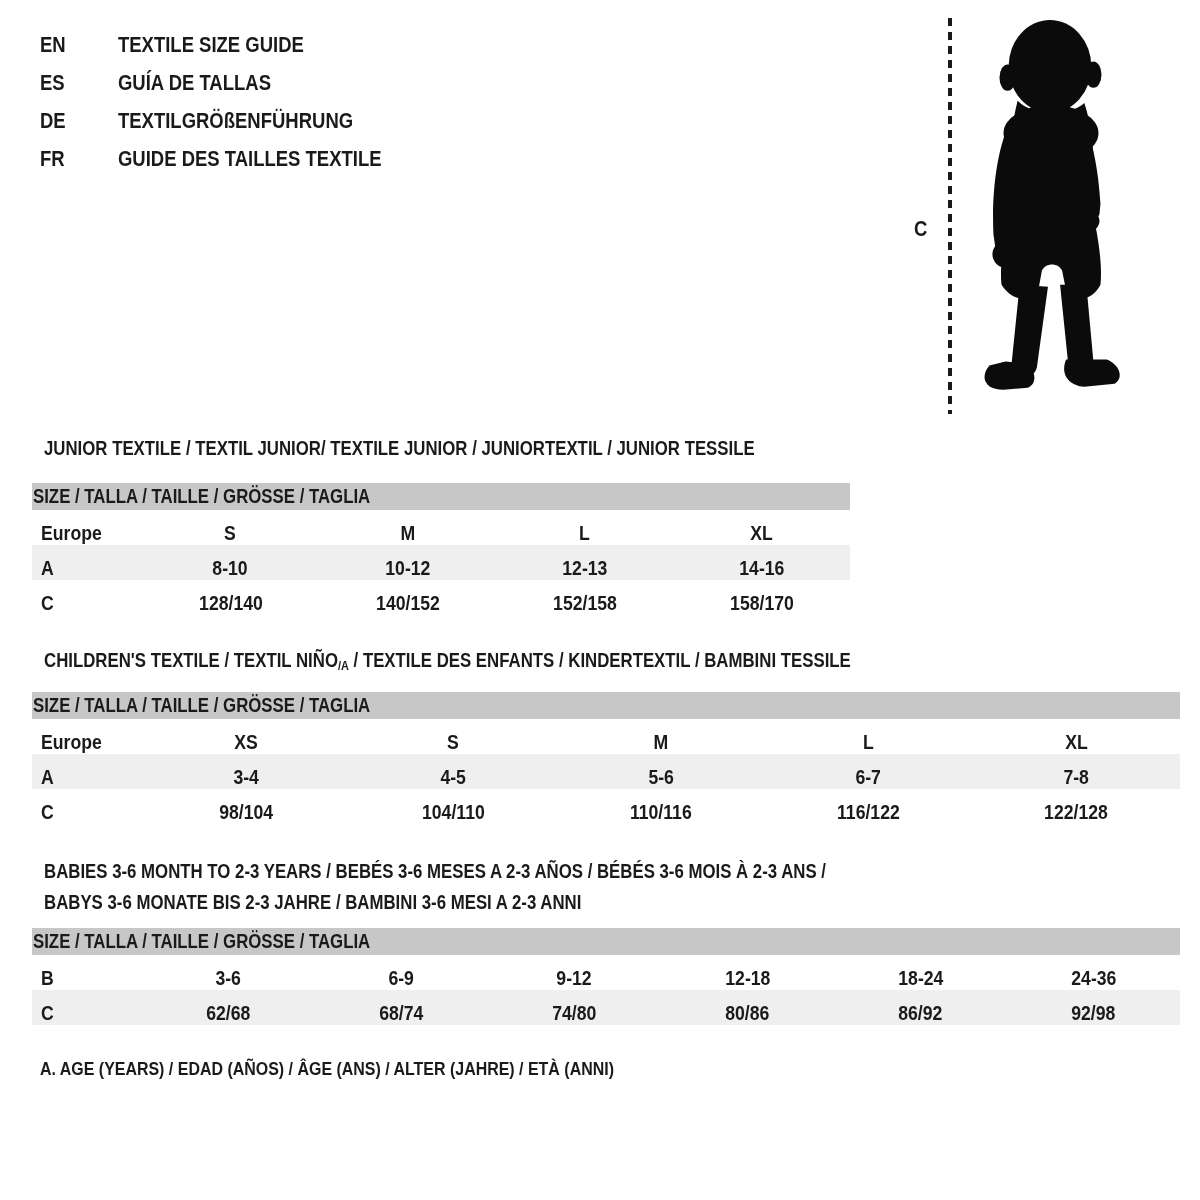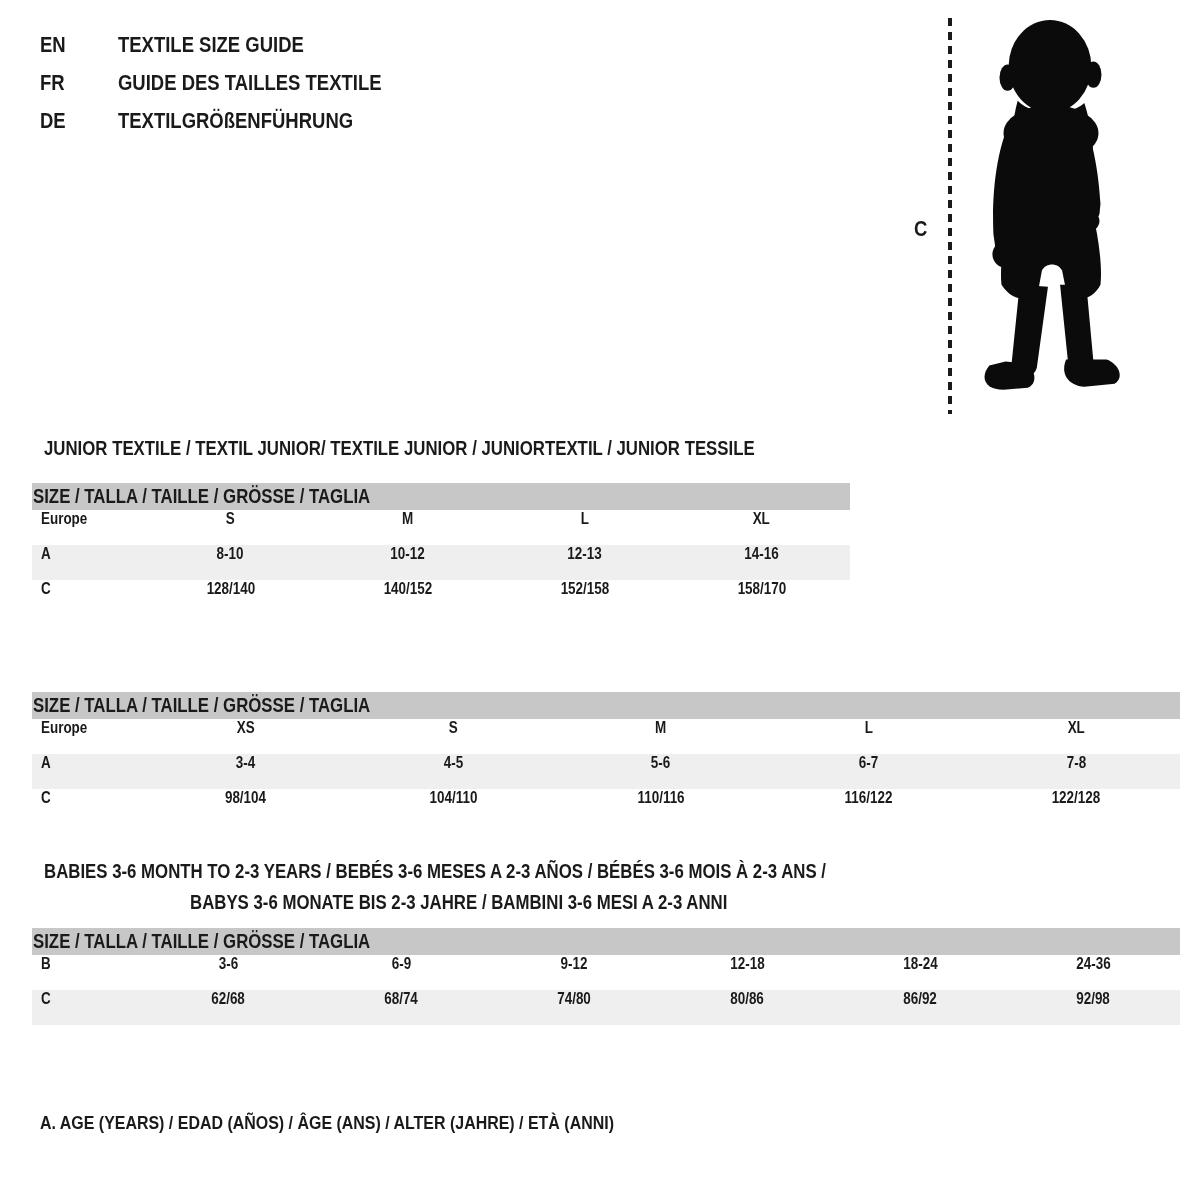--- a/index.html
+++ b/index.html
@@ -25,51 +25,55 @@
   .dash{
     position:absolute;left:948px;top:18px;width:4px;height:396px;
     background:repeating-linear-gradient(to bottom,var(--ink) 0 8px,transparent 8px 14px);
   }
   .cmark{position:absolute;left:914px;top:216px;font-size:22px;}
   .baby{position:absolute;left:964px;top:14px;width:176px;height:406px;}
 
   
   .title{position:absolute;left:40px;margin:4px;font-size:20px;font-weight:bold;line-height:24px;}
   .title .sub{font-size:13px;vertical-align:-3px;}
-  .title2{line-height:31px;text-align:center;}
+  .title2{line-height:31px;}
 
   
   .tbl{position:absolute;left:32px;}
   .band{height:27px;background:var(--band);display:flex;align-items:center;padding-left:1px;font-size:20px;}
-  .trow{display:flex;align-items:flex-start;height:35px;font-size:16px;text-decoration:underline;}
+  .trow{display:flex;align-items:flex-end;height:35px;font-size:21px;text-decoration:underline;}
   .trow.alt{background:var(--rowalt);}
   .lblcell{flex:0 0 110px;width:110px;padding-left:9px;box-sizing:border-box;}
   .cell{flex:1;text-align:center;}
 
   
-  .legend{position:absolute;left:40px;top:1106px;font-size:19px;}
+  .legend{position:absolute;left:40px;top:1052px;font-size:19px;}
   .legend-line{height:34px;display:flex;align-items:center;}
 </style>
 </head>
 <body>
 
 <div class="canvas">
 
   <section class="langs">
     <div class="lang-row">
       <span class="lang-code"><span class="cx">EN</span></span>
       <span class="cx">TEXTILE SIZE GUIDE</span>
     </div>
     <div class="lang-row">
-      <span class="lang-code"><span class="cx">FR</span></span>
-      <span class="cx">GUIDE DES TAILLES TEXTILE</span>
+      <span class="lang-code"><span class="cx">ES</span></span>
+      <span class="cx">GUÍA DE TALLAS</span>
     </div>
     <div class="lang-row">
       <span class="lang-code"><span class="cx">DE</span></span>
       <span class="cx">TEXTILGRÖßENFÜHRUNG</span>
+    </div>
+    <div class="lang-row">
+      <span class="lang-code"><span class="cx">FR</span></span>
+      <span class="cx">GUIDE DES TAILLES TEXTILE</span>
     </div>
   </section>
 
   <div class="dash"></div>
   <div class="cmark"><span class="cx">C</span></div>
   <svg class="baby" viewBox="0 0 172 402" xmlns="http://www.w3.org/2000/svg">
     <g fill="#0b0b0b">
       <ellipse cx="84" cy="52" rx="41" ry="46"></ellipse>
       <ellipse cx="42" cy="63" rx="8" ry="13"></ellipse>
       <ellipse cx="127" cy="60" rx="8" ry="13"></ellipse>
@@ -110,20 +114,23 @@
     </div>
     <div class="trow">
       <span class="lblcell"><span class="cx">C</span></span>
       <span class="cell"><span class="cxc">128/140</span></span>
       <span class="cell"><span class="cxc">140/152</span></span>
       <span class="cell"><span class="cxc">152/158</span></span>
       <span class="cell"><span class="cxc">158/170</span></span>
     </div>
   </div>
 
+  <h2 class="title" style="top:644px">
+    <span class="cx"><span>CHILDREN'S TEXTILE / TEXTIL NIÑO</span><span class="sub">/A</span><span> / TEXTILE DES ENFANTS / KINDERTEXTIL / BAMBINI TESSILE</span></span>
+  </h2>
   <div class="tbl" style="top:692px;width:1148px">
     <div class="band">
       <span class="cx">SIZE / TALLA / TAILLE / GRÖSSE / TAGLIA</span>
     </div>
     <div class="trow">
       <span class="lblcell"><span class="cx">Europe</span></span>
       <span class="cell"><span class="cxc">XS</span></span>
       <span class="cell"><span class="cxc">S</span></span>
       <span class="cell"><span class="cxc">M</span></span>
       <span class="cell"><span class="cxc">L</span></span>

